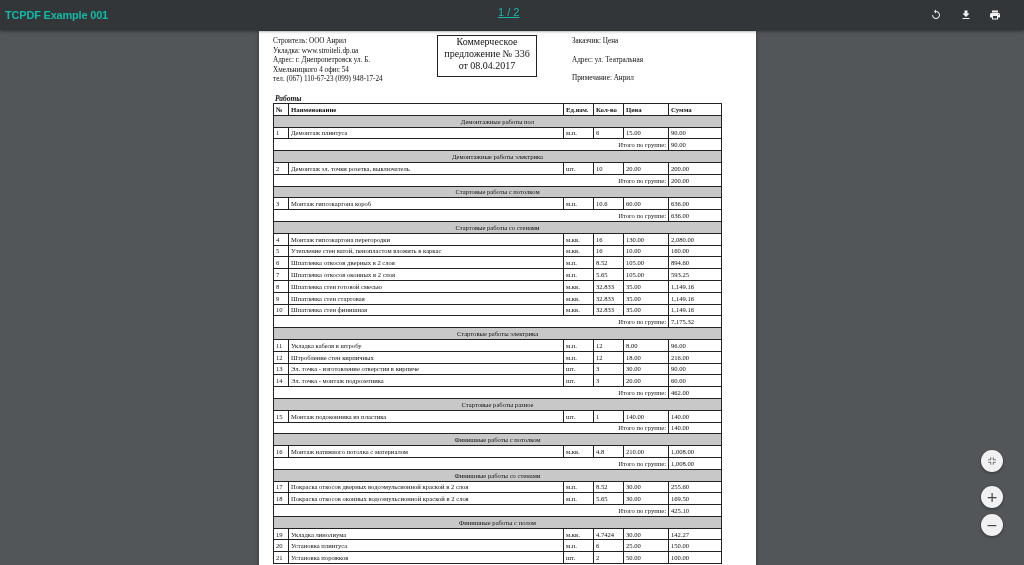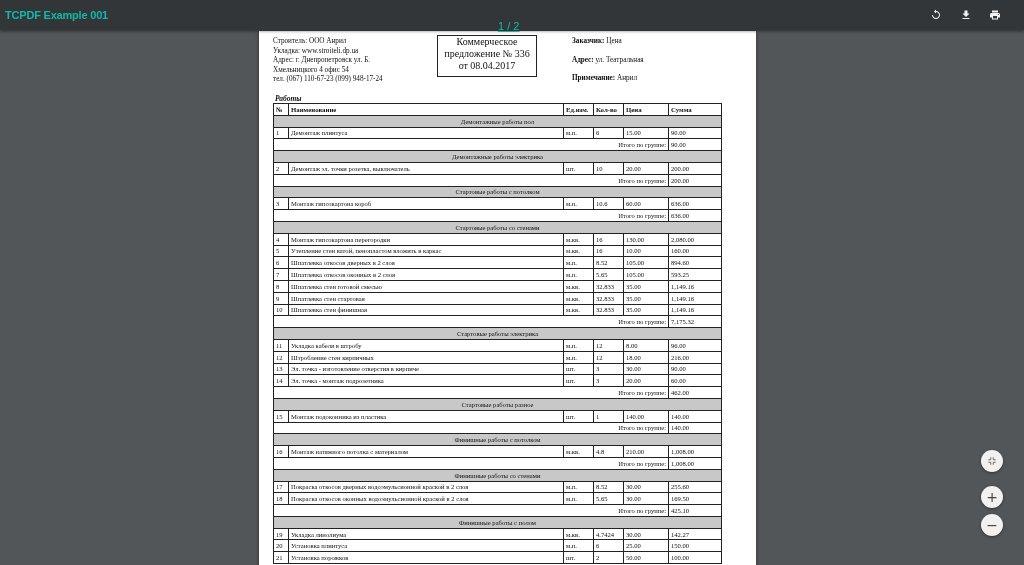--- a/index.html
+++ b/index.html
@@ -1,28 +1,28 @@
 <!DOCTYPE html>
 <html><head>
 <meta charset="utf-8">
 <style>
   * { box-sizing: border-box; margin: 0; padding: 0; }
   html, body { width: 1024px; height: 565px; overflow: hidden; background: #525659; font-family: "Liberation Sans", sans-serif; }
   .toolbar { position: absolute; left: 0; top: 0; width: 1024px; height: 30px; background: #323639; color: #14b8a6; box-shadow: 0 1px 3px rgba(0,0,0,.5); z-index: 2; }
   .toolbar .title { position: absolute; left: 5px; top: 9px; font-size: 11px; font-weight: bold; letter-spacing: -0.2px; }
-  .toolbar .pages { position: absolute; left: 498px; top: 20px; font-size: 11px; text-decoration: underline; }
+  .toolbar .pages { position: absolute; left: 498px; top: 6px; font-size: 11px; text-decoration: underline; }
   .tb-btn { position: absolute; top: 6px; width: 18px; height: 18px; display: flex; align-items: center; justify-content: center; cursor: pointer; }
   .tb-btn svg { width: 12px; height: 12px; fill: #f1f1f1; }
   .viewer { position: absolute; left: 0; top: 30px; width: 1024px; height: 535px; overflow: hidden; }
   .page { position: absolute; left: 259px; top: 1px; width: 497px; height: 560px; background: #fff; box-shadow: 0 0 4px rgba(0,0,0,.4); font-family: "Liberation Serif", serif; color: #111; }
   .hdr-left { position: absolute; left: 14px; top: 6px; font-size: 7.2px; line-height: 9.6px; }
   .hdr-left b { font-weight: normal; }
   .offer-box { position: absolute; left: 178px; top: 4px; width: 100px; height: 42px; border: 1px solid #222; text-align: center; font-weight: normal; font-size: 10px; line-height: 12px; padding-top: 0; }
   .hdr-right { position: absolute; left: 313px; font-size: 7.2px; }
-  .hdr-right b { font-weight: bold; margin-top: 16px; }
+  .hdr-right b { font-weight: normal; margin-top: 16px; }
   .section-title { position: absolute; left: 16px; top: 63px; font-size: 7.5px; font-weight: bold; font-style: italic; }
   table.works { position: absolute; left: 14px; top: 72px; width: 448px; border-collapse: collapse; font-size: 6.6px; table-layout: fixed; }
   table.works td, table.works th { border: 1px solid #222; height: 11.8px; padding: 0 2px; white-space: nowrap; overflow: hidden; vertical-align: middle; }
   table.works th { font-weight: bold; text-align: left; font-size: 6.8px; }
   table.works tr.group td { background: #c8c8c8; text-align: center; }
   table.works tr.total td.lbl { text-align: right; }
   .fab { position: absolute; left: 981px; width: 22px; height: 22px; border-radius: 50%; background: #f1f1f1; display: flex; align-items: center; justify-content: center; color: #444; font-size: 14px; cursor: pointer; box-shadow: 0 1px 3px rgba(0,0,0,.4); font-family: "DejaVu Sans", sans-serif; }
   .fab svg { width: 10px; height: 10px; }
 </style>
 </head>

